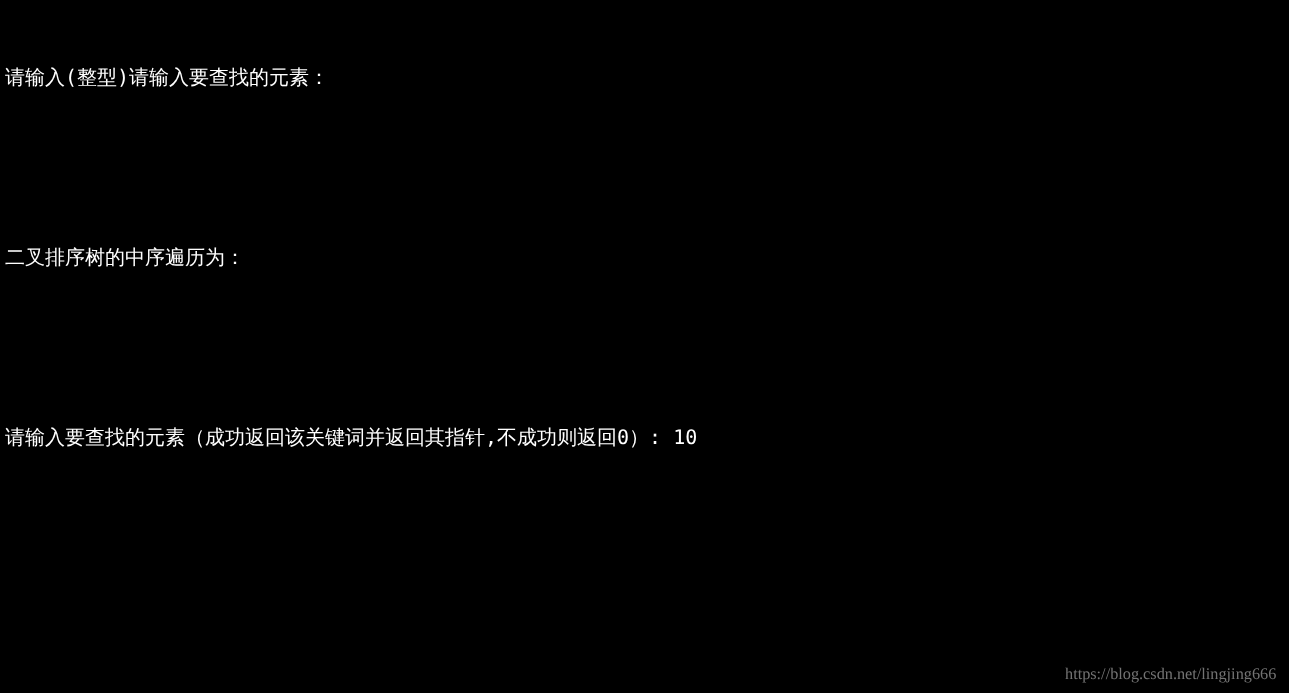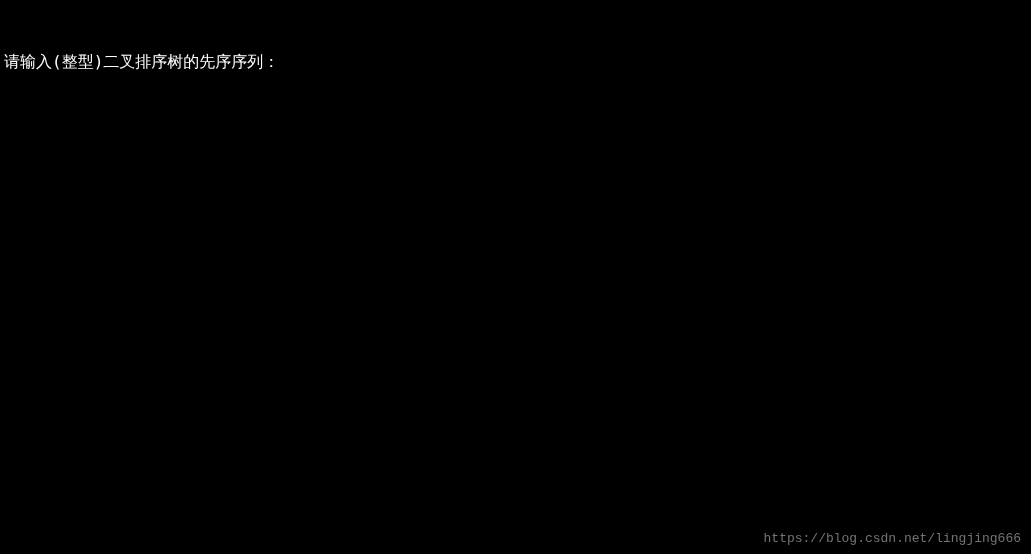--- a/index.html
+++ b/index.html
@@ -24,32 +24,34 @@
     }
     .line {
       display: block;
       min-height: 24px;
     }
     .watermark {
       position: absolute;
       bottom: 6px;
       right: 10px;
       color: #888888;
-      font-family: Liberation Mono, monospace;
+      font-family: Liberation Serif, serif;
       font-size: 13px;
       opacity: 0.85;
     }
   </style>
 </head>
 <body>
 
 <div class="terminal">
-  <span class="line">请输入(整型)二叉排序树的先序序列：</span>
+  <span class="line">请输入(整型)请输入要查找的元素：</span>
   <span class="line"></span>
+  <span class="line">二叉排序树的中序遍历为：</span>
   <span class="line"></span>
+  <span class="line">请输入要查找的元素（成功返回该关键词并返回其指针,不成功则返回0）: 10</span>
   
   
   
   
   
   
   
   
   
   

